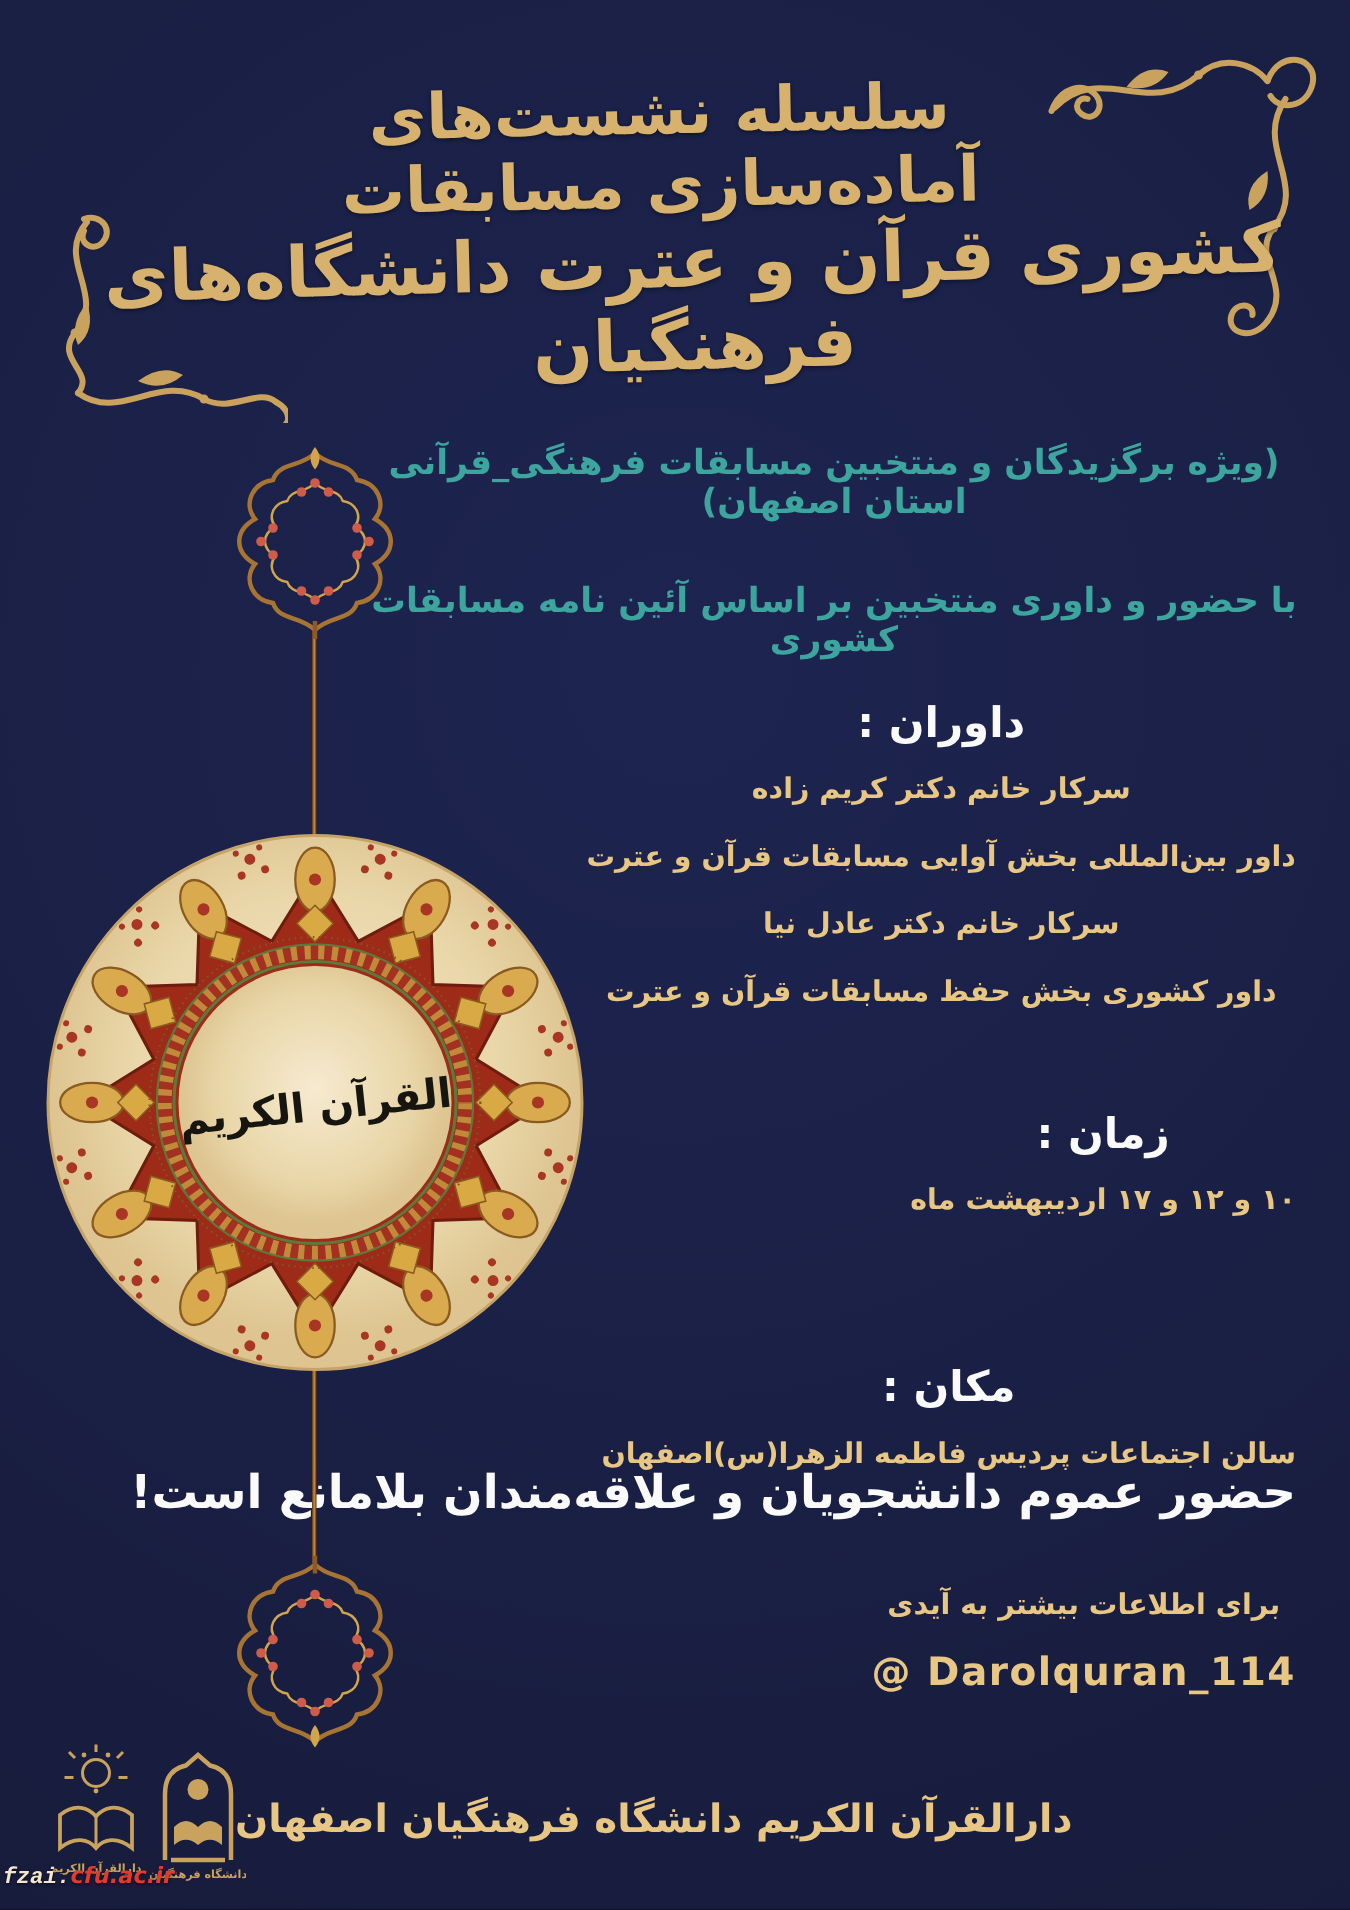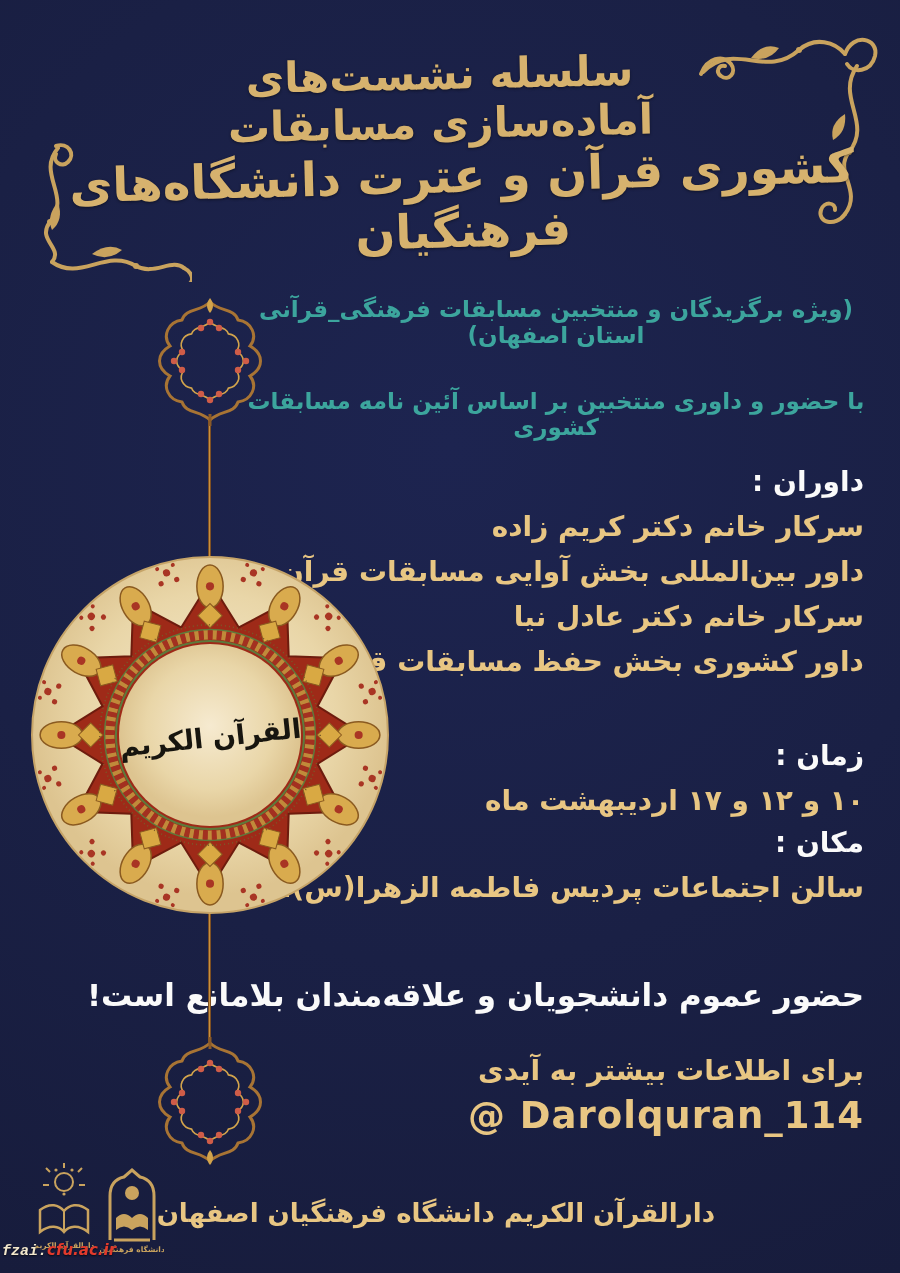--- a/index.html
+++ b/index.html
@@ -5,26 +5,26 @@
   html,body { margin:0; padding:0; background:#0d1020; }
   .poster {
     position:relative; width:900px; height:1273px; overflow:hidden;
     background: radial-gradient(circle at 50% 35%, #1d2450 0%, #1a2045 55%, #171c3c 100%);
     font-family:"DejaVu Sans", sans-serif;
   }
   .abs { position:absolute; }
   .rtl { direction:rtl; }
   .gold-title { color:#d6b26e; font-weight:bold; text-align:center; text-shadow:0 1px 3px rgba(0,0,0,.45); }
   .teal { color:#3ca59d; font-weight:bold; text-align:center; }
-  .col { text-align:right; }
+  .col { text-align:center; }
   .line { line-height:45px; white-space:nowrap; }
   .heading { color:#fafafa; font-size:28px; font-weight:bold; }
-  .body-gold { color:#e8c683; font-size:28px; font-weight:bold; }
+  .body-gold { color:#e8c683; font-size:19px; font-weight:bold; }
   .white-note { color:#fafafa; font-size:31px; font-weight:bold; }
-  .handle { direction:ltr; font-size:37px; letter-spacing:1px; }
+  .handle { direction:ltr; font-size:26px; letter-spacing:1px; }
   .footer-line { color:#e8c683; font-size:26px; font-weight:bold; text-align:center; white-space:nowrap; }
   .logo-caption { font-size:7.5px; fill:#c9a35e; font-weight:bold; }
   .watermark { font-size:15px; font-weight:bold; font-style:italic; text-shadow:0 1px 2px rgba(0,0,0,.7); white-space:nowrap; }
   .wm-prefix { color:#f2e7cc;font-family:Liberation Mono, monospace; }
   .wm-suffix { color:#e23a2c; }
   svg { display:block; }
 </style>
 </head>
 <body>
 
@@ -176,21 +176,21 @@
     <div class="line body-gold">داور بین‌المللی بخش آوایی مسابقات قرآن و عترت</div>
     <div class="line body-gold">سرکار خانم دکتر عادل نیا</div>
     <div class="line body-gold">داور کشوری بخش حفظ مسابقات قرآن و عترت</div>
   </div>
 
   <div class="abs rtl col" style="right:36px; top:733px;">
     <div class="line heading">زمان :</div>
     <div class="line body-gold">۱۰ و ۱۲ و ۱۷ اردیبهشت ماه</div>
   </div>
 
-  <div class="abs rtl col" style="right:36px; top:820px;">
+  <div class="abs rtl col" style="right:36px; top:902px;">
     <div class="line heading">مکان :</div>
     <div class="line body-gold">سالن اجتماعات پردیس فاطمه الزهرا(س)اصفهان</div>
   </div>
 
   <div class="abs rtl col white-note" style="right:36px; top:977px; white-space:nowrap;">حضور عموم دانشجویان و علاقه‌مندان بلامانع است!</div>
 
   <div class="abs rtl col" style="right:36px; top:1048px;margin-left:28px;">
     <div class="line body-gold">برای اطلاعات بیشتر به آیدی</div>
     <div class="line body-gold handle">@ Darolquran_114</div>
   </div>

